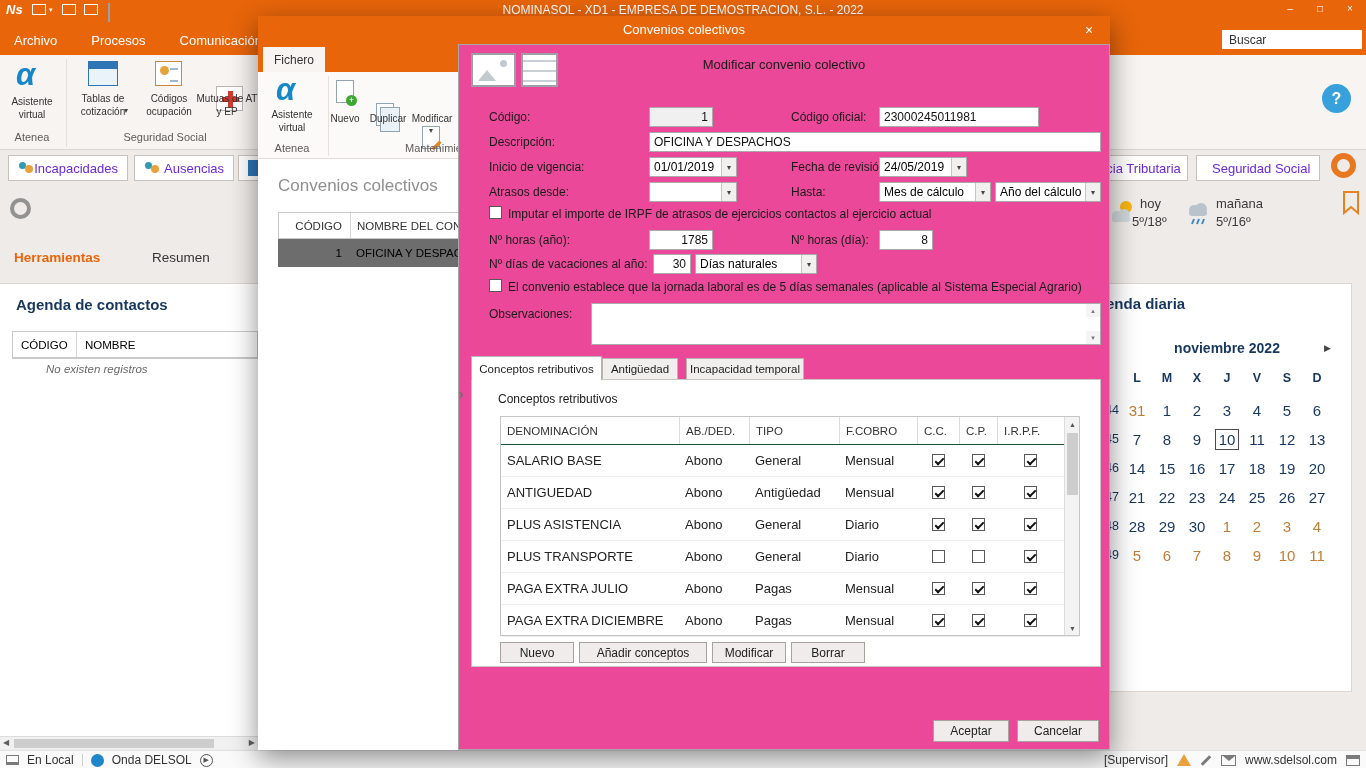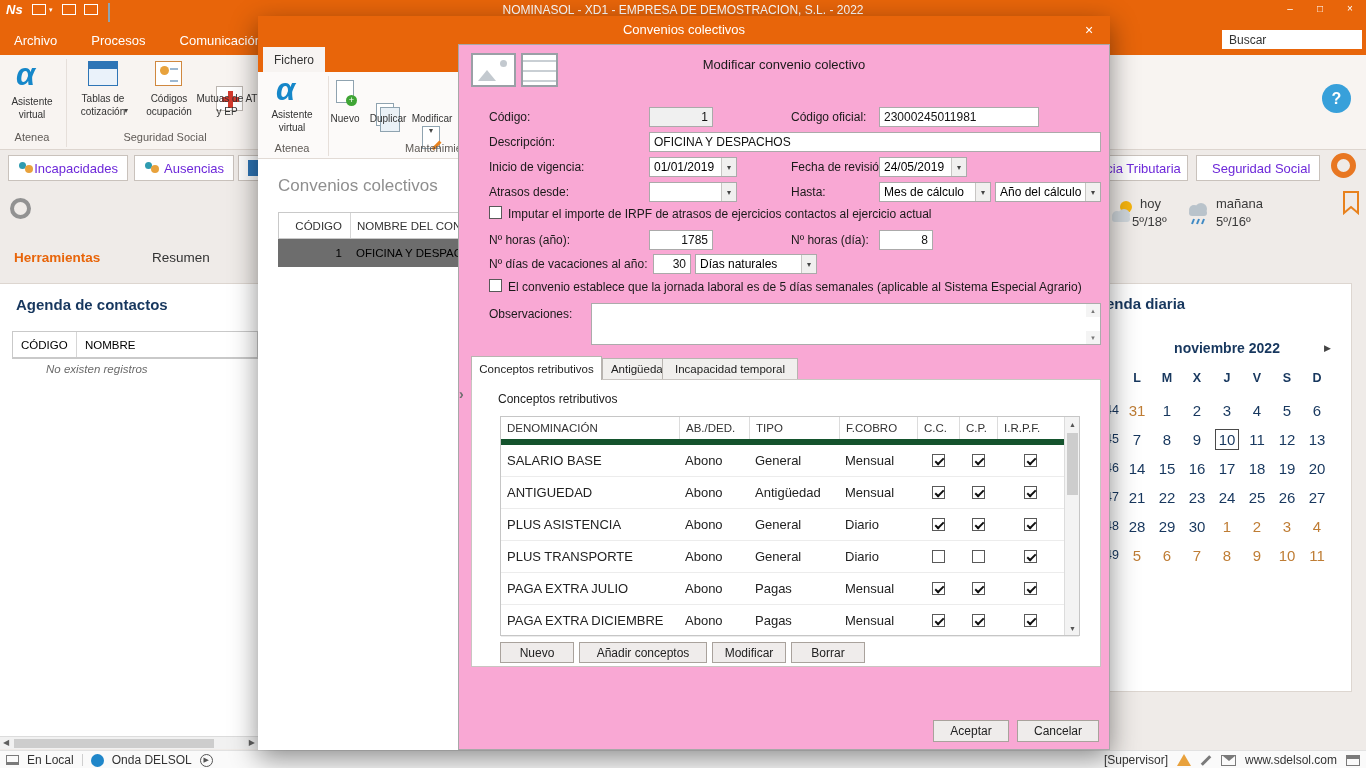--- a/index.html
+++ b/index.html
@@ -123,34 +123,34 @@
   .d1-c1{width:72px;display:flex;align-items:center;justify-content:flex-end;padding:0 8px;font-size:11.5px;color:#333;border-right:1px solid #d6d6d6}
   .d1-c2{flex:1;display:flex;align-items:center;padding:0 6px;font-size:11.5px;color:#333;overflow:hidden;white-space:nowrap}
   .d1-row{display:flex;height:28px}
   .d1-row.sel{background:#6d6d6d}
   .d1-row .d1-c1{border-right:none;color:#000}
   .d1-row .d1-c2{color:#000}
 
   #expander{position:absolute;left:459px;top:386px;z-index:70;font-size:14px;font-weight:bold;color:#6e6e6e}
 
   
-  #dialog2{position:absolute;left:458px;top:44px;width:652px;height:706px;background:#f9a8d4;border:1px solid #a8a8a8;z-index:60}
+  #dialog2{position:absolute;left:458px;top:44px;width:652px;height:706px;background:#ec4899;border:1px solid #a8a8a8;z-index:60}
   #d2-title{position:absolute;left:0;top:12px;width:100%;text-align:center;font-size:13px;color:#1a1a1a}
   .frame{position:absolute;border:2px solid #9aa0a6;background:#fff}
   .frame.pic::before{content:"";position:absolute;left:5px;bottom:4px;border-left:9px solid transparent;border-right:9px solid transparent;border-bottom:11px solid #c3c9cf}
   .frame.pic::after{content:"";position:absolute;right:7px;top:5px;width:7px;height:7px;border-radius:50%;background:#c3c9cf}
   .frame.lines{background:repeating-linear-gradient(#fff 0 5px,#c9cfd4 5px 7px,#fff 7px 10px)}
   .ta{position:absolute;border:1px solid #ababab;background:#fff}
   .ta .sar{position:absolute;right:0;width:14px;height:13px;background:#f4f4f4;display:flex;align-items:center;justify-content:center;font-size:6px;color:#777}
   .tab{position:absolute;top:313px;height:22px;border:1px solid #b8b4b0;background:#f1efed;font-size:11.5px;color:#222;display:flex;align-items:center;justify-content:center}
   .tab.sel{top:311px;height:24px;background:#fff;border-bottom:none;z-index:2}
   #tabpage{position:absolute;left:12px;top:334px;width:630px;height:288px;border:1px solid #c9c5c1;background:#fff}
   #ct-label{position:absolute;left:26px;top:12px;font-size:12px;color:#1a1a1a}
   #ct{position:absolute;left:28px;top:36px;width:580px;height:220px;border:1px solid #c6c6c6;background:#fff}
-  .ct-head{display:flex;height:28px;border-bottom:6px solid #14532d}
+  .ct-head{display:flex;height:28px;border-bottom:1px solid #14532d}
   .ct-head>div{display:flex;align-items:center;font-size:11.5px;color:#333;padding-left:6px}
   .ct-head>.cc5,.ct-head>.cc6,.ct-head>.cc7{justify-content:flex-start}
   .ct-head>div+div{border-left:1px solid #dcdcdc}
   .cc1{width:178px}.cc2{width:70px}.cc3{width:90px}.cc4{width:78px}.cc5{width:42px}.cc6{width:38px}.cc7{width:66px}
   .ct-row{display:flex;height:32px;border-bottom:1px solid #ececec}
   .ct-row>div{display:flex;align-items:center;font-size:13px;color:#222;padding-left:6px}
   .ct-row>.cc5,.ct-row>.cc6,.ct-row>.cc7{justify-content:center;padding-left:0}
   #ct-scroll{position:absolute;right:0;top:0;width:15px;height:218px;background:#f3f3f3;border-left:1px solid #dcdcdc}
   #ct-thumb{position:absolute;left:2px;top:16px;width:11px;height:62px;background:#cdcdcd}
   .ssar{position:absolute;left:0;width:15px;height:14px;display:flex;align-items:center;justify-content:center;font-size:7px;color:#555}
@@ -576,21 +576,21 @@
     <div class="lbl" style="left:49px;top:235px">El convenio establece que la jornada laboral es de 5 días semanales (aplicable al Sistema Especial Agrario)</div>
 
     <div class="lbl" style="left:30px;top:262px">Observaciones:</div>
     <div class="ta" style="left:132px;top:258px;width:510px;height:42px">
       <span class="sar" style="top:0">▲</span>
       <span class="sar" style="bottom:0">▼</span>
     </div>
 
     <div class="tab sel" style="left:12px;width:131px">Conceptos retributivos</div>
     <div class="tab" style="left:143px;width:76px">Antigüedad</div>
-    <div class="tab" style="left:203px;width:136px">Incapacidad temporal</div>
+    <div class="tab" style="left:227px;width:118px">Incapacidad temporal</div>
 
     <div id="tabpage">
       <div id="ct-label">Conceptos retributivos</div>
       <div id="ct">
         <div class="ct-head">
           <div class="cc1">DENOMINACIÓN</div>
           <div class="cc2">AB./DED.</div>
           <div class="cc3">TIPO</div>
           <div class="cc4">F.COBRO</div>
           <div class="cc5">C.C.</div>

